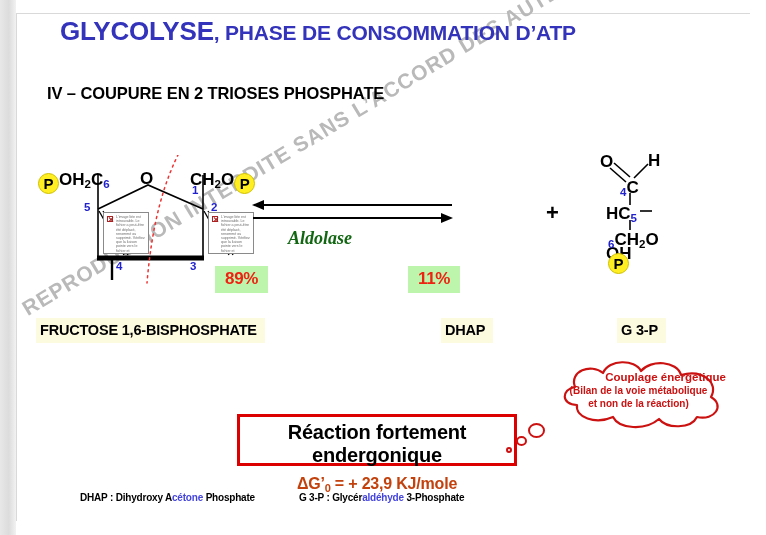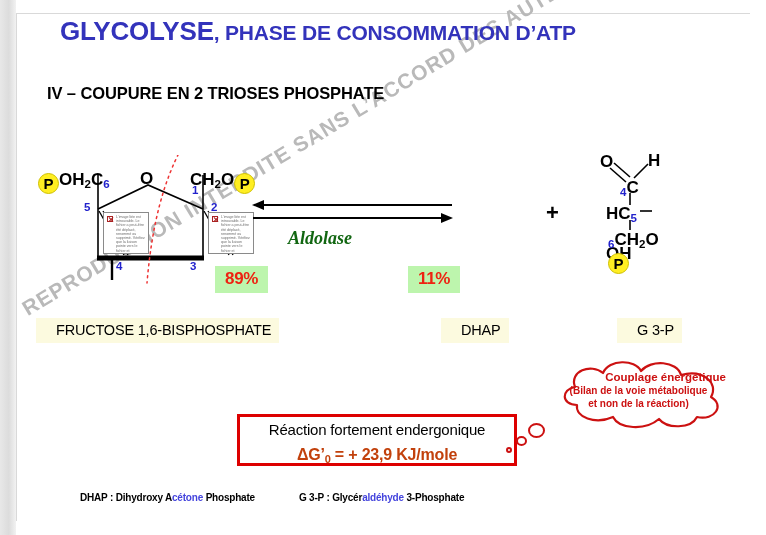--- a/index.html
+++ b/index.html
@@ -138,40 +138,40 @@
     letter-spacing: -0.3px;
   }
   #pct-dhap { left: 215px; top: 266px; }
   #pct-g3p  { left: 408px; top: 266px; }
 
   
   .namechip {
     position: absolute;
     background: #fcfadf;
     color: #000;
-    font-weight: normal;
+    font-weight: bold;
     font-size: 14.5px;
-    padding: 4px 8px 5px 20px;
+    padding: 4px 8px 5px 4px;
     letter-spacing: -0.2px;
     white-space: nowrap;
   }
   #chip-fbp  { left: 36px;  top: 318px; }
   #chip-dhap { left: 441px; top: 318px; }
   #chip-g3p  { left: 617px; top: 318px; }
 
   
   #reaction-box {
     position: absolute; left: 237px; top: 414px;
     width: 280px; height: 52px;
     border: 3px solid #dd0000;
     background: #ffffff;
     text-align: center;
     padding-top: 4px;
   }
-  #reaction-line1 { font-size: 15px; font-weight: normal; color: #000; letter-spacing: -0.2px; }
+  #reaction-line1 { font-size: 20px; font-weight: bold; color: #000; letter-spacing: -0.2px; }
   #reaction-line2 { font-size: 16px; font-weight: bold; color: #c2410c; margin-top: 8px; letter-spacing: -0.2px; }
   #reaction-line2 .sb { font-size: 11px; vertical-align: -3px; }
 
   
   #cloud { position: absolute; left: 535px; top: 357px; width: 205px; height: 75px; }
   #cloud svg { position: absolute; left: 0; top: 0; }
   #cloud-text {
     position: absolute; left: 16px; top: 14px; width: 175px;
     text-align: center; color: #cc1111; line-height: 13px;
   }

